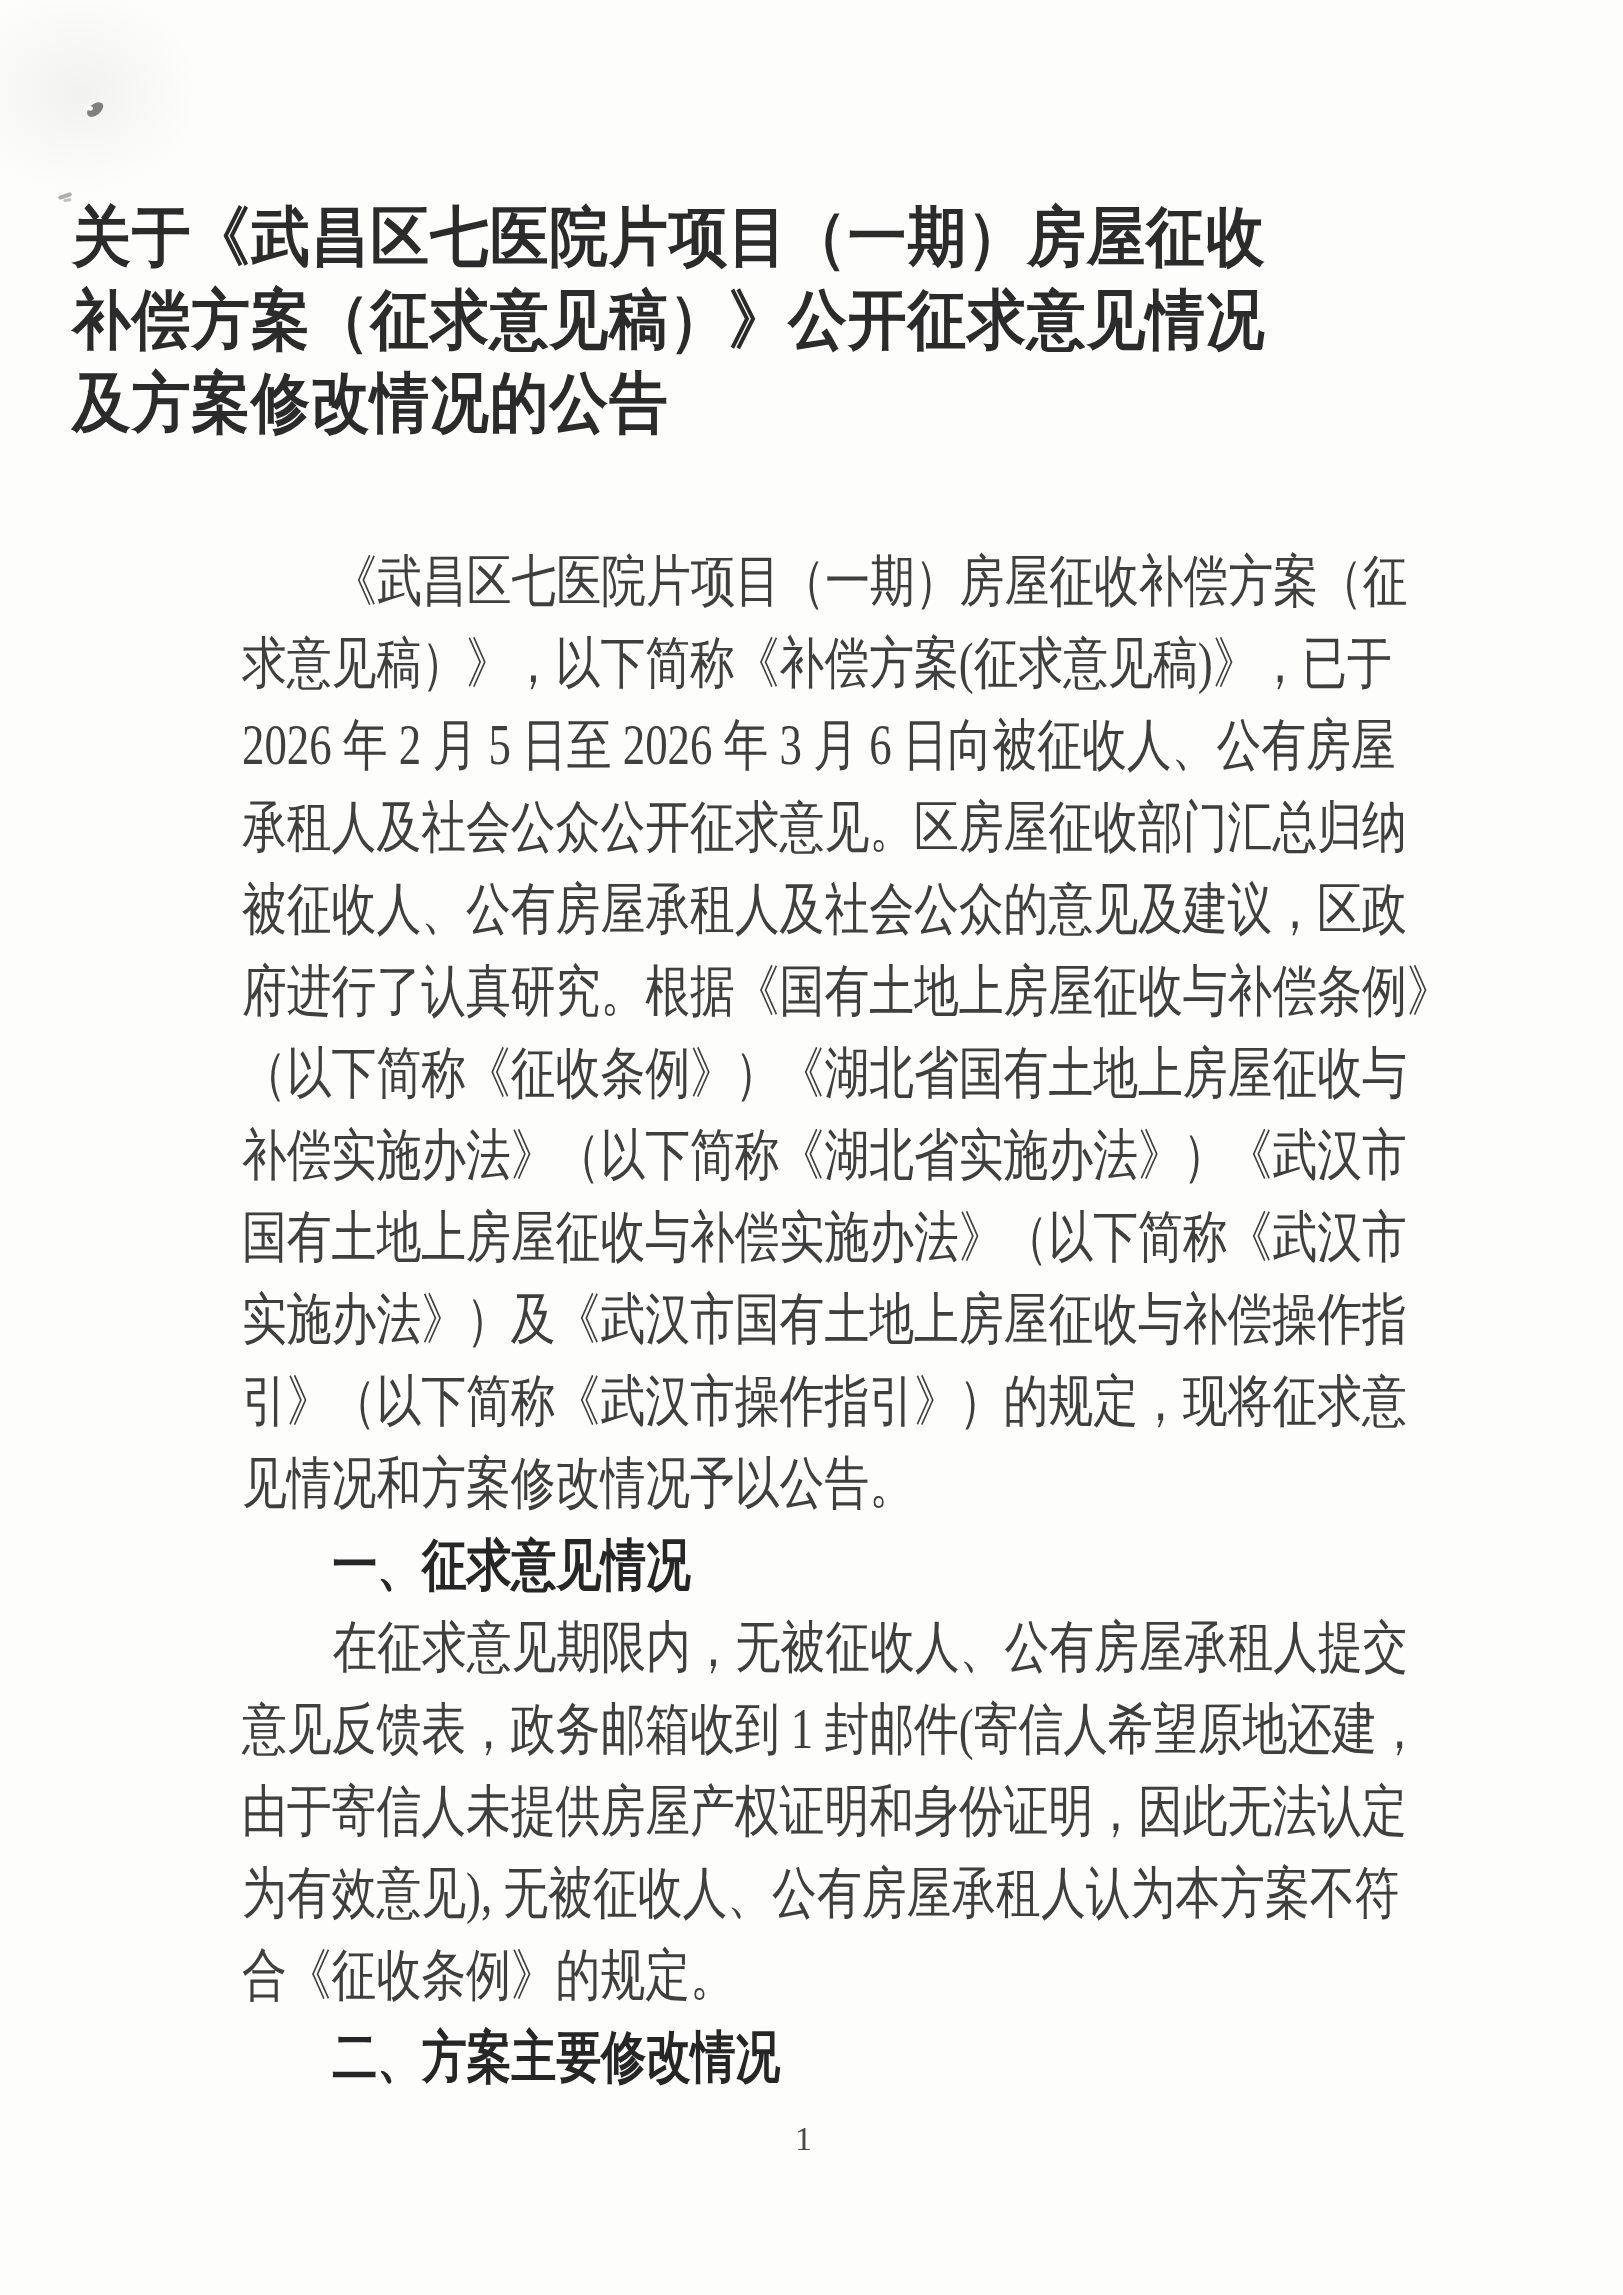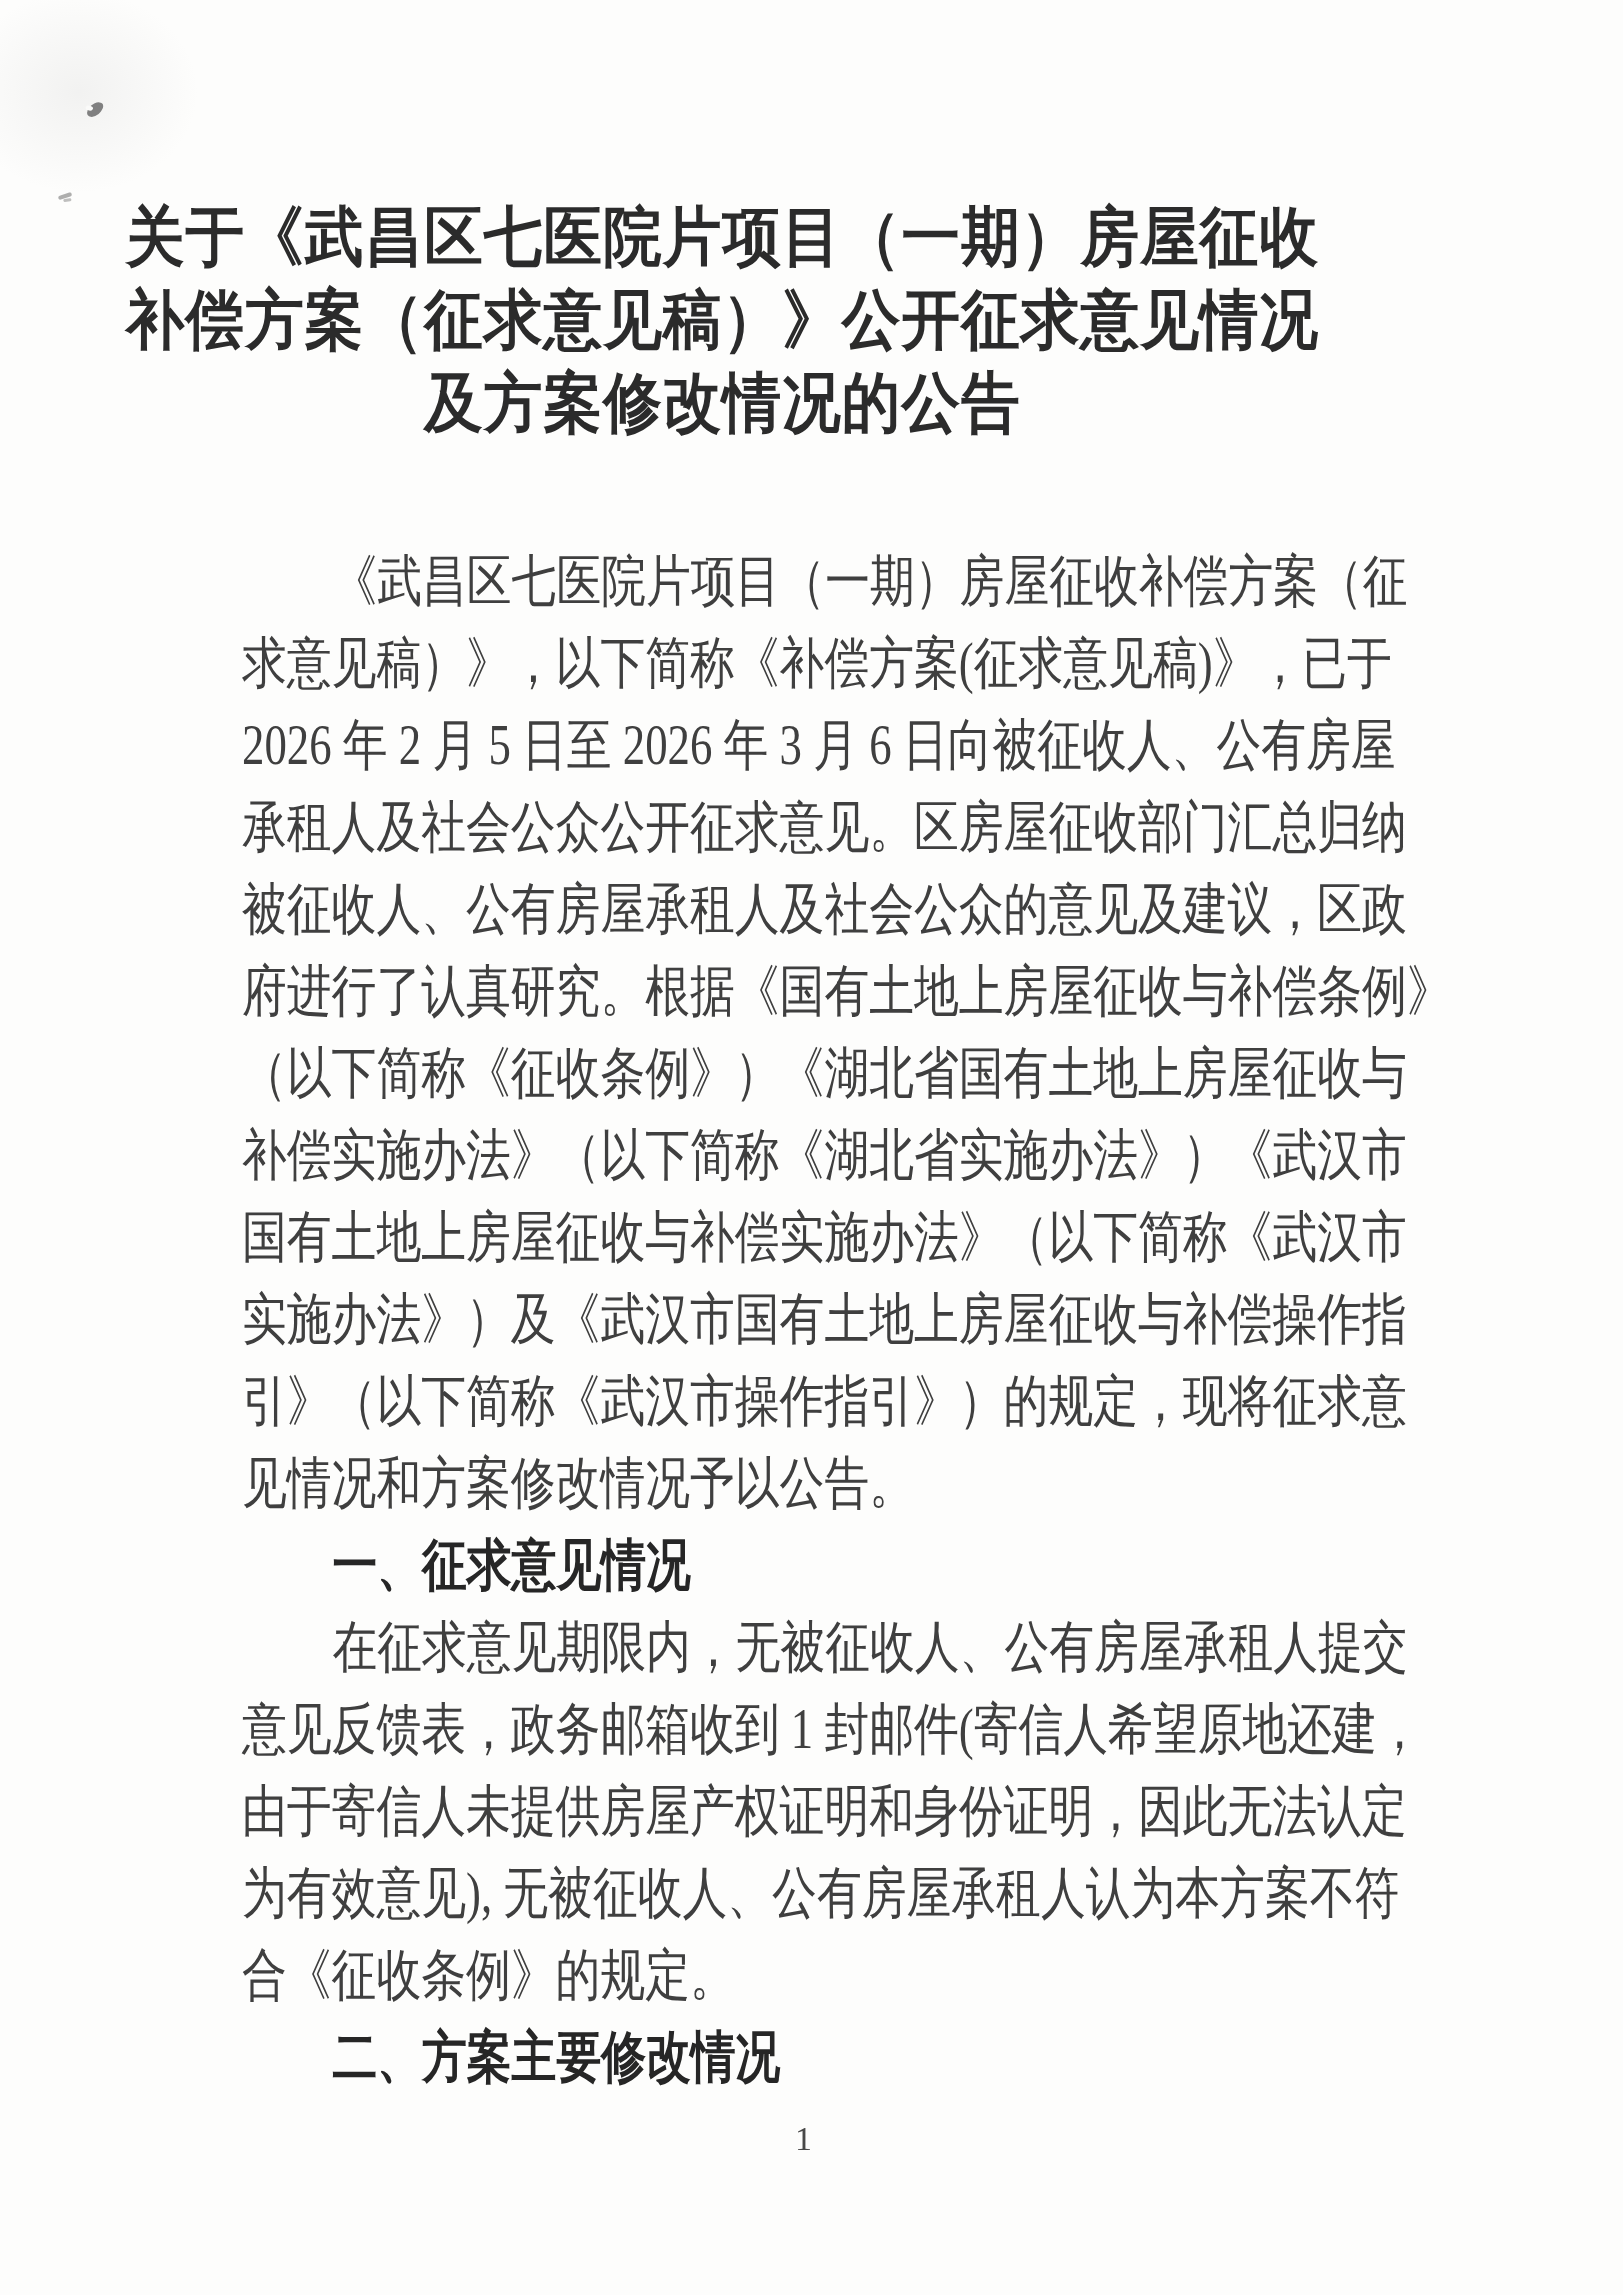--- a/index.html
+++ b/index.html
@@ -55,21 +55,20 @@
       background: #a5a5a5;
       border-radius: 1.3px;
       transform: rotate(10deg);
     }
     
     .title-block {
       position: absolute;
       top: 196px;
       left: 0;
       width: 1445px;
-      text-align: center;
     }
     .title-line {
       display: block;
       font-family: "Liberation Serif", "DejaVu Serif", serif;
       font-weight: 700;
       font-size: 65px;
       line-height: 83px;
       color: #2b2b2b;
       letter-spacing: 1.3px;
       white-space: nowrap;

